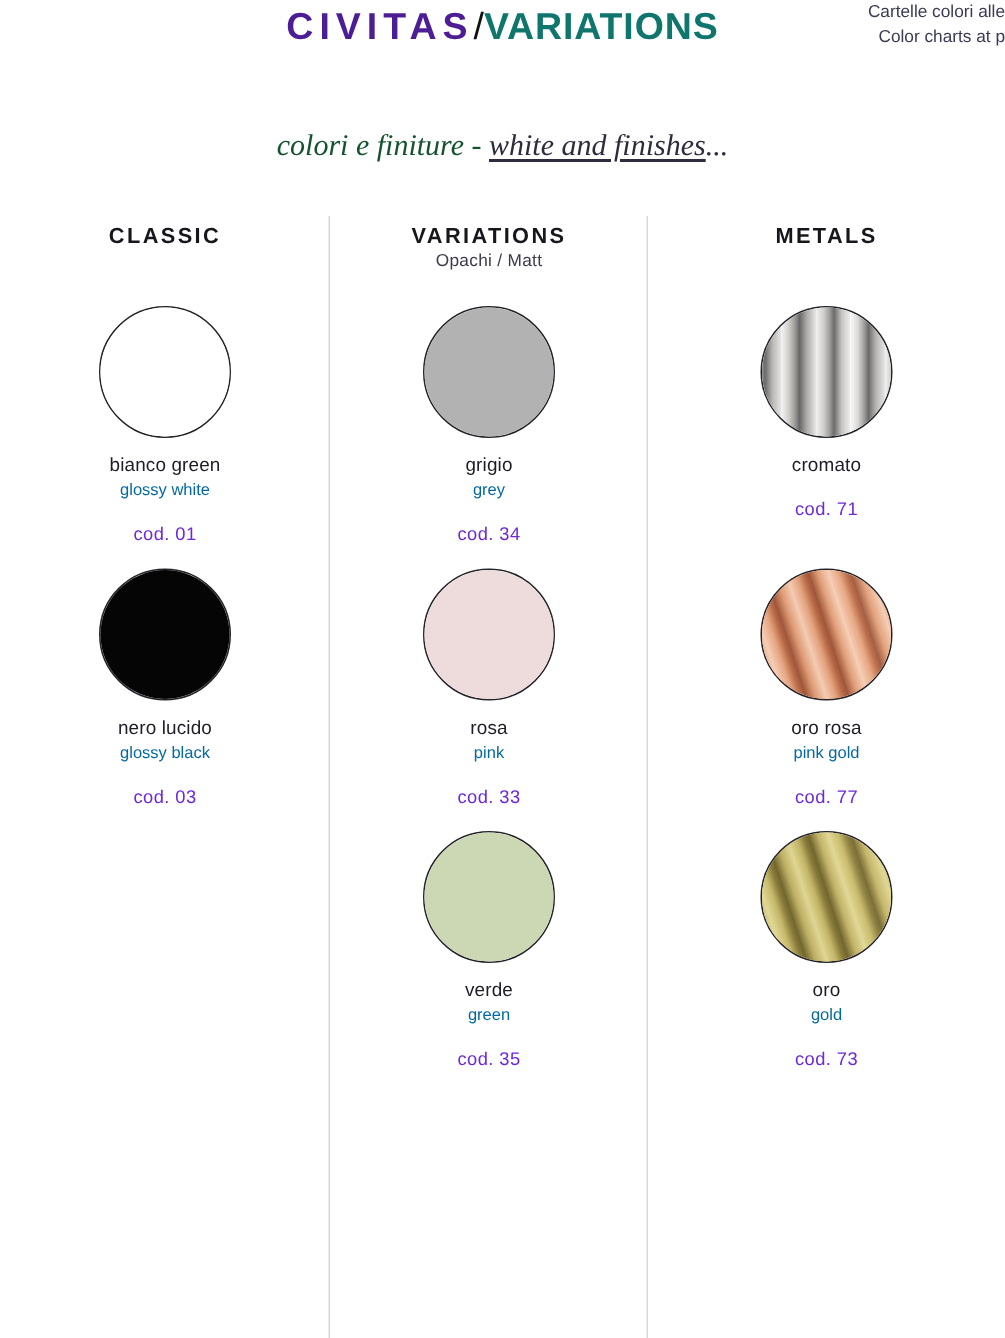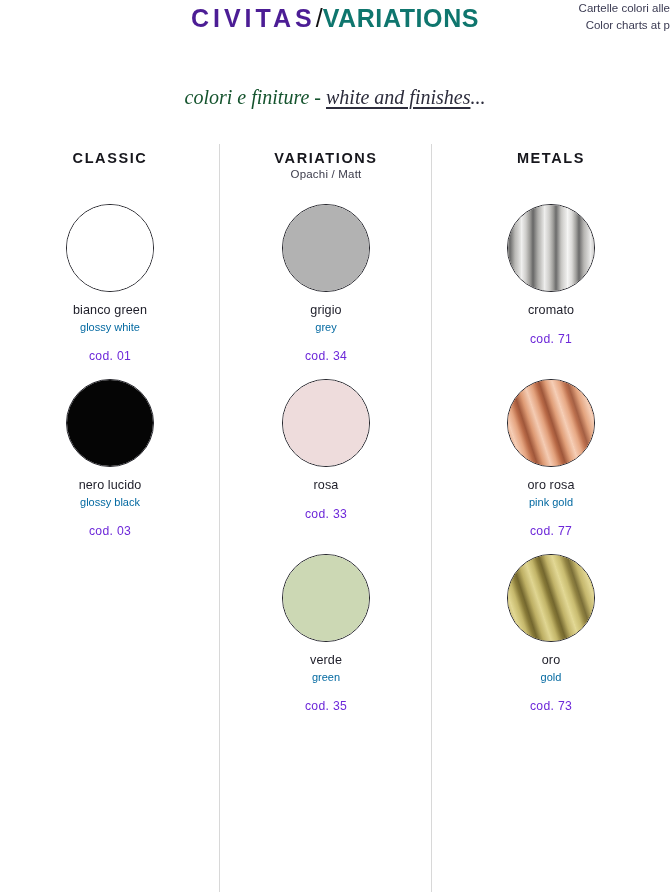--- a/index.html
+++ b/index.html
@@ -257,20 +257,21 @@
           </div>
         </div>
         <div class="swatch">
           <div class="disc-wrap">
             <div class="disc">
               <div class="tex" style="background:#eedcdc;"></div>
             </div>
           </div>
           <div class="labels">
             <div class="lbl-it">rosa</div>
+            <div class="lbl-en">pink</div>
             <div class="lbl-cod">cod. 33</div>
           </div>
         </div>
         <div class="swatch">
           <div class="disc-wrap">
             <div class="disc">
               <div class="tex" style="background:#ccd8b4;"></div>
             </div>
           </div>
           <div class="labels">

